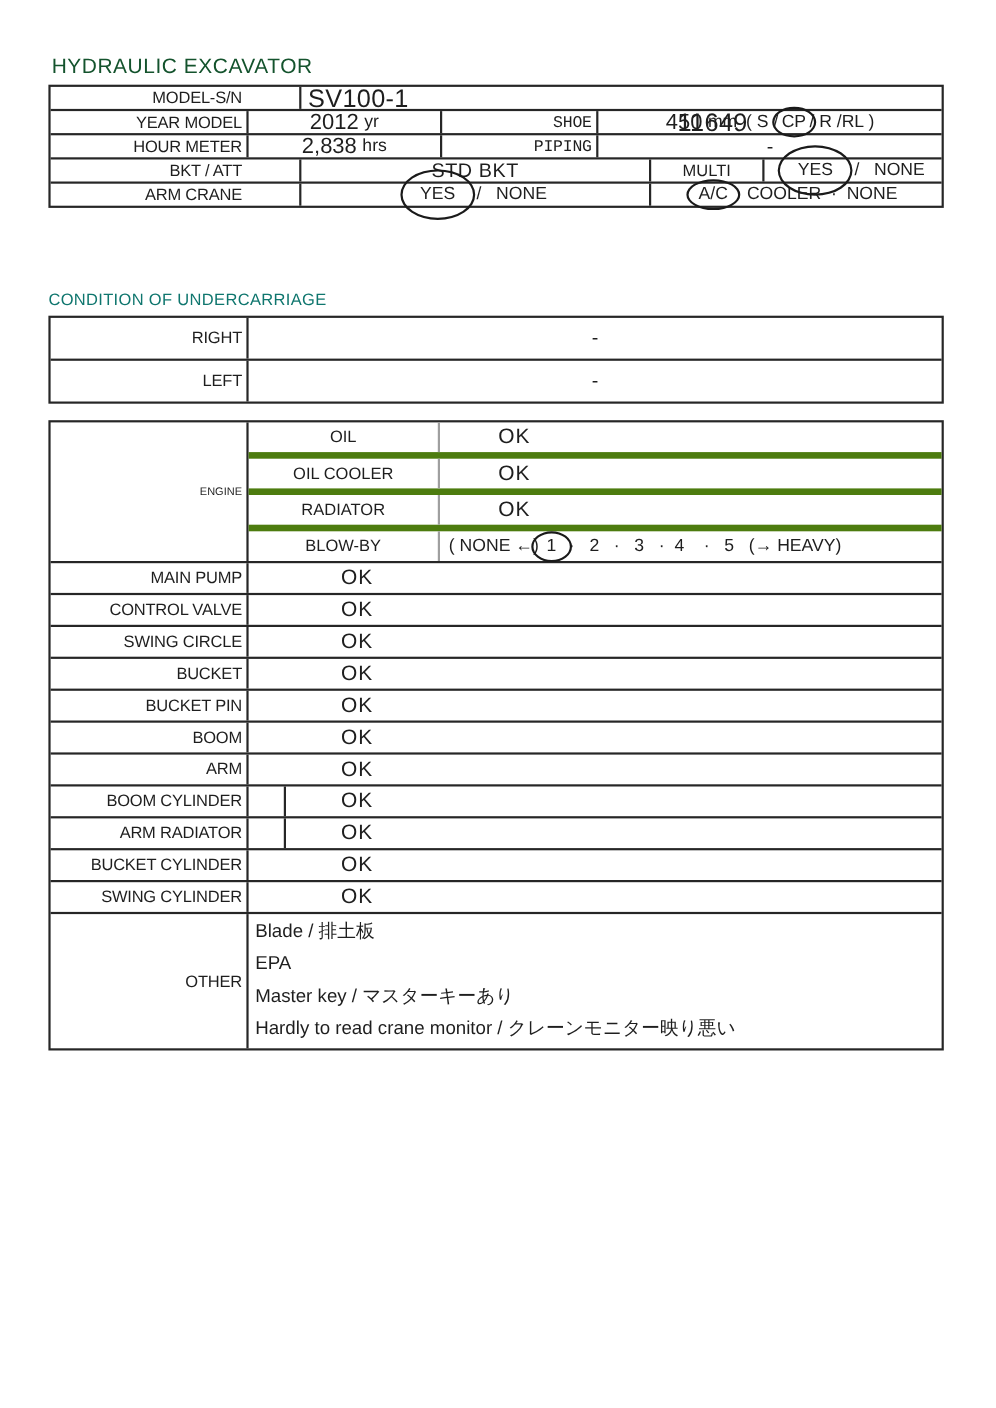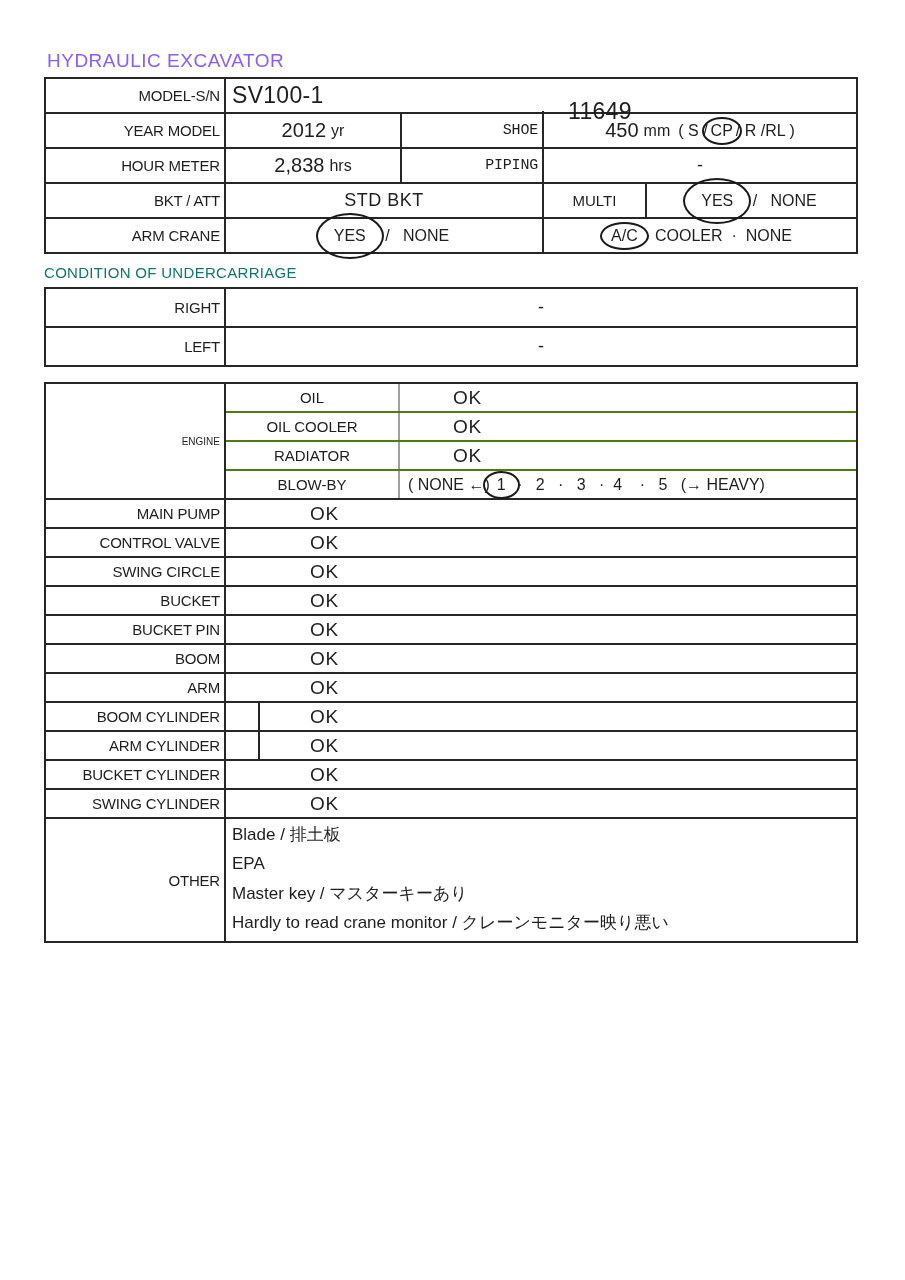--- a/index.html
+++ b/index.html
@@ -2,41 +2,41 @@
 <html><head>
 <meta charset="utf-8">
 <style>
   html,body{margin:0;padding:0;background:#ffffff;}
   .doc{
     position:relative;width:905px;height:1280px;background:#ffffff;
     font-family:"Liberation Sans", sans-serif;color:#1e1e1e;overflow:hidden;
   }
   .title{
     position:absolute;left:47px;top:50px;font-size:19px;line-height:22px;
-    letter-spacing:0.5px;font-weight:400;color:#8b5cf6;
+    letter-spacing:0.5px;font-weight:400;color:#14532d;
   }
   .sec-title{
     position:absolute;left:44px;top:264px;font-size:15px;line-height:18px;
     letter-spacing:0.3px;color:#0f766e;
   }
   .tbl{position:absolute;left:44px;width:814px;border:2px solid #262626;box-sizing:border-box;background:#fff;}
   .row{display:flex;border-top:2px solid #262626;align-items:stretch;}
   .row:first-child{border-top:none;}
   .cell{box-sizing:border-box;border-left:2px solid #262626;display:flex;align-items:center;min-width:0;}
   .cell:first-child{border-left:none;}
   .lbl{justify-content:flex-end;padding-right:4px;font-size:15px;letter-spacing:-0.2px;white-space:nowrap;}
   .ctr{justify-content:center;}
   .w-label{width:178px;flex:0 0 178px;}
-  .w-318{width:318px;flex:0 0 318px;}
+  .w-318{width:318px;flex:0 0 318px;margin-left:48px;}
   .w-176{width:176px;flex:0 0 176px;}
   .w-142{width:142px;flex:0 0 142px;font-family:Liberation Mono, monospace;}
   .w-103{width:103px;flex:0 0 103px;}
   .grow{flex:1 1 auto;}
   .spec{top:77px;}
-  .spec .row{height:33px;justify-content:center;}
+  .spec .row{height:20px;justify-content:center;}
   .big{font-size:23px;letter-spacing:0.3px;}
   .pad6{padding-left:6px;}
   .num{font-size:20px;}
   .unit{font-size:16px;margin-left:5px;}
   .small-val{font-size:16px;white-space:pre;}
   .stdbkt{font-size:18px;letter-spacing:0.5px;}
   .dash{font-size:18px;}
   .oval{
     display:inline-block;border:2px solid #1a1a1a;border-radius:50%;
     text-align:center;position:relative;z-index:1;background:transparent;
@@ -44,21 +44,21 @@
   .oval-yes{padding:12px 16px;margin:-6px -3px;}
   .oval-cp{padding:3px 7px;margin:-5px -6px;}
   .oval-ac{padding:3px 9px;margin:-5px -8px;}
   .oval-one{padding:3px 12px;margin:-6px -7px;}
   .uc{top:287px;}
   .uc .row{height:37px;}
   .main{top:382px;}
   .engine-left{width:178px;flex:0 0 178px;display:flex;align-items:center;justify-content:flex-end;
     padding-right:4px;font-size:10px;box-sizing:border-box;}
   .engine-right{flex:1 1 auto;min-width:0;}
-  .erow{display:flex;border-top:2px solid #4d7c0f;height:27px;align-items:stretch;}
+  .erow{display:flex;border-top:6px solid #4d7c0f;height:27px;align-items:stretch;}
   .erow:first-child{border-top:none;}
   .esub{width:174px;flex:0 0 174px;display:flex;align-items:center;justify-content:center;
     font-size:15px;border-right:2px solid #9f9f9f;box-sizing:border-box;}
   .eval{flex:1 1 auto;display:flex;align-items:center;padding-left:53px;}
   .blowby{padding-left:8px;}
   .ok{font-size:19px;letter-spacing:0.8px;}
   .crow{height:27px;}
   .cval{padding-left:84px;}
   .w-narrow{width:34px;flex:0 0 34px;}
   .cval-sub{padding-left:50px;}
@@ -194,21 +194,21 @@
     <div class="row crow">
       <div class="cell lbl w-label">ARM</div>
       <div class="cell grow cval ok">OK</div>
     </div>
     <div class="row crow">
       <div class="cell lbl w-label">BOOM CYLINDER</div>
       <div class="cell w-narrow"></div>
       <div class="cell grow cval-sub ok">OK</div>
     </div>
     <div class="row crow">
-      <div class="cell lbl w-label">ARM CYLINDER</div>
+      <div class="cell lbl w-label">ARM RADIATOR</div>
       <div class="cell w-narrow"></div>
       <div class="cell grow cval-sub ok">OK</div>
     </div>
     <div class="row crow">
       <div class="cell lbl w-label">BUCKET CYLINDER</div>
       <div class="cell grow cval ok">OK</div>
     </div>
     <div class="row crow">
       <div class="cell lbl w-label">SWING CYLINDER</div>
       <div class="cell grow cval ok">OK</div>

